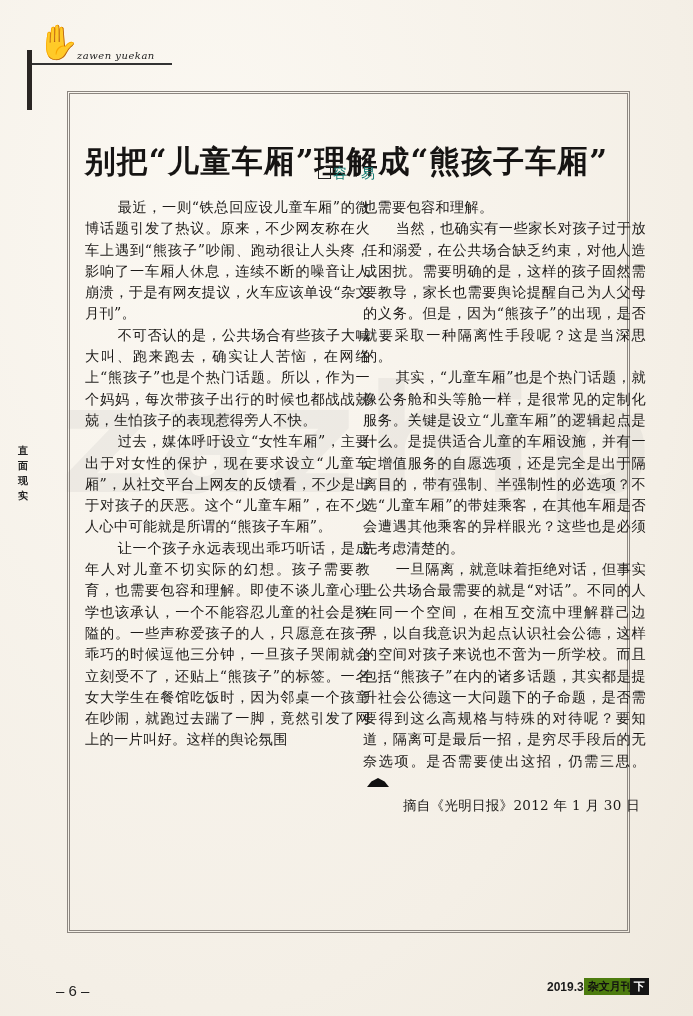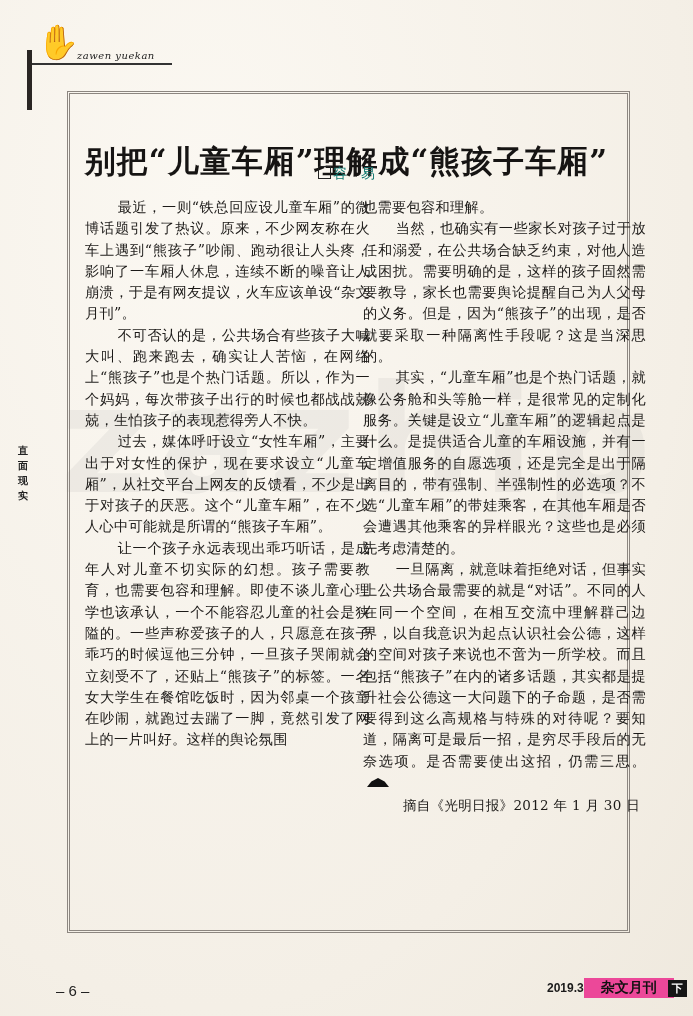--- a/index.html
+++ b/index.html
@@ -79,21 +79,21 @@
   .page-num {
     position: absolute; left: 56px; top: 982px; font-family: "Liberation Sans", sans-serif;
     font-size: 15px; color: #222;
   }
   .footer-right {
     position: absolute; left: 547px; top: 978px; display: flex; align-items: center; 
     font-family: "Liberation Sans", sans-serif;
   }
   .footer-right .issue { font-size: 12px; font-weight: bold; color: #1a1a1a; }
   .footer-right .mag {
-    background: #ec4899; color: #111; font-size: 14px; font-weight: bold; padding: 1px 17px;
+    background: #4d7c0f; color: #111; font-size: 11px; font-weight: bold; padding: 1px 4px;
     font-family: "DejaVu Sans", sans-serif;
   }
   .footer-right .half {
     background: #151515; color: #fff; font-size: 11px; font-weight: bold; padding: 1px 4px;
     margin-left: -6px; font-family: "DejaVu Sans", sans-serif;
   }
 </style>
 </head>
 <body>
 

